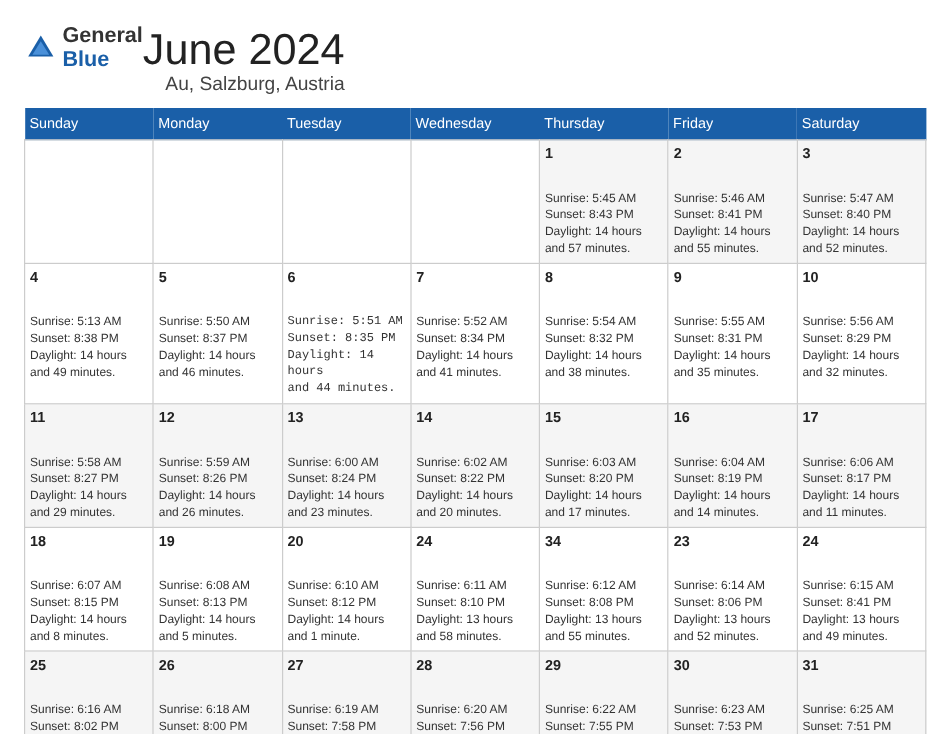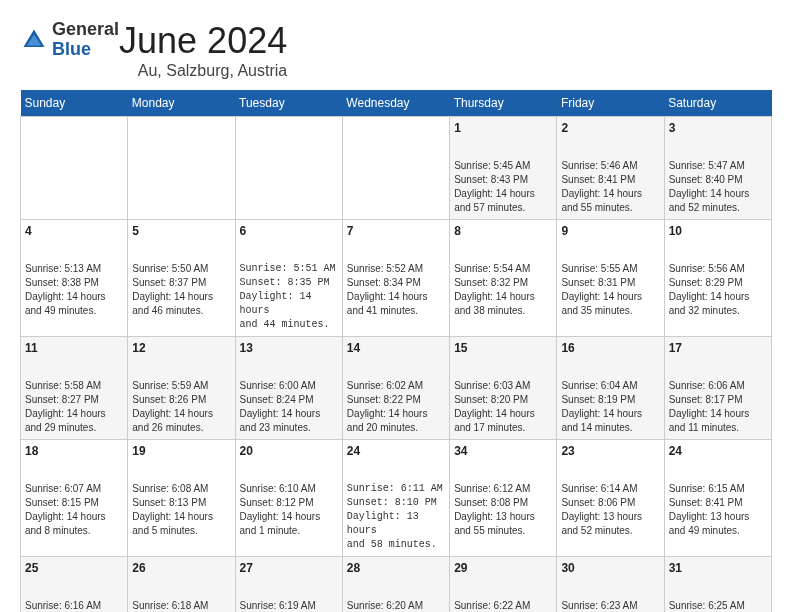--- a/index.html
+++ b/index.html
@@ -267,21 +267,21 @@
         </td>
         <td>
           <div class="day-num">20</div>
           <div class="day-detail" style="white-space: pre-line;">Sunrise: 6:10 AM
 Sunset: 8:12 PM
 Daylight: 14 hours
 and 1 minute.</div>
         </td>
         <td>
           <div class="day-num">24</div>
-          <div class="day-detail" style="white-space: pre-line; font-family: Liberation Mono, monospace;">Sunrise: 6:11 AM
+          <div class="day-detail" style="white-space: pre-line;">Sunrise: 6:11 AM
 Sunset: 8:10 PM
 Daylight: 13 hours
 and 58 minutes.</div>
         </td>
         <td>
           <div class="day-num">34</div>
           <div class="day-detail" style="white-space: pre-line;">Sunrise: 6:12 AM
 Sunset: 8:08 PM
 Daylight: 13 hours
 and 55 minutes.</div>

